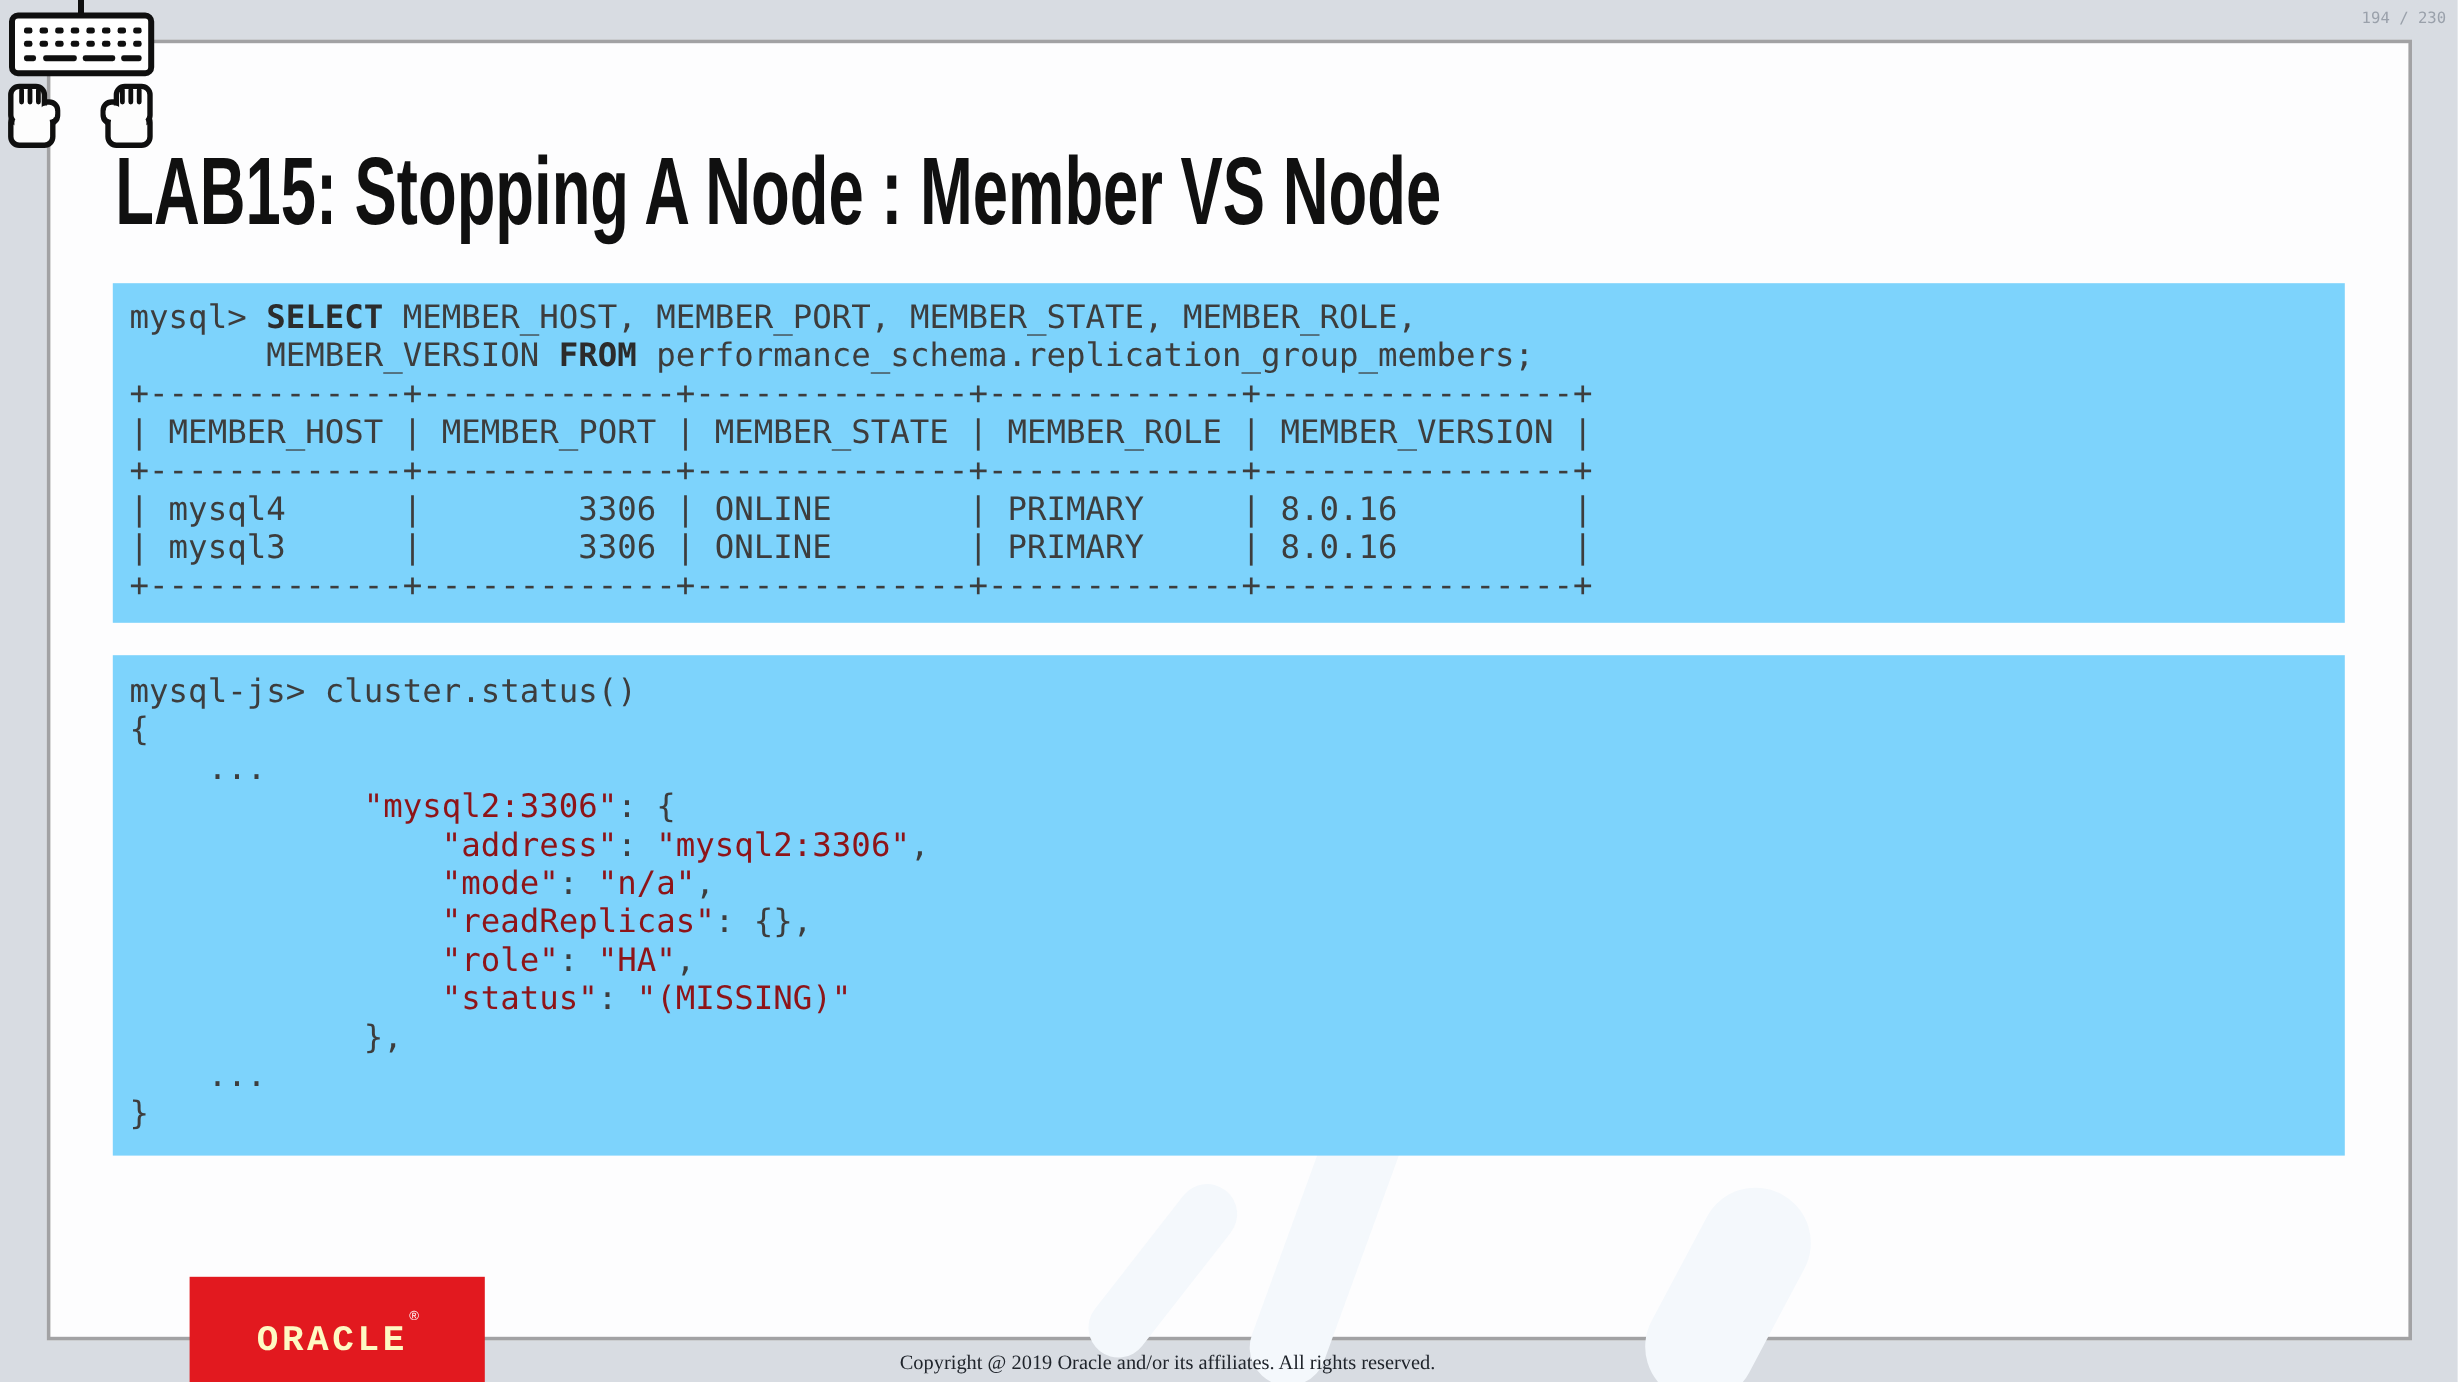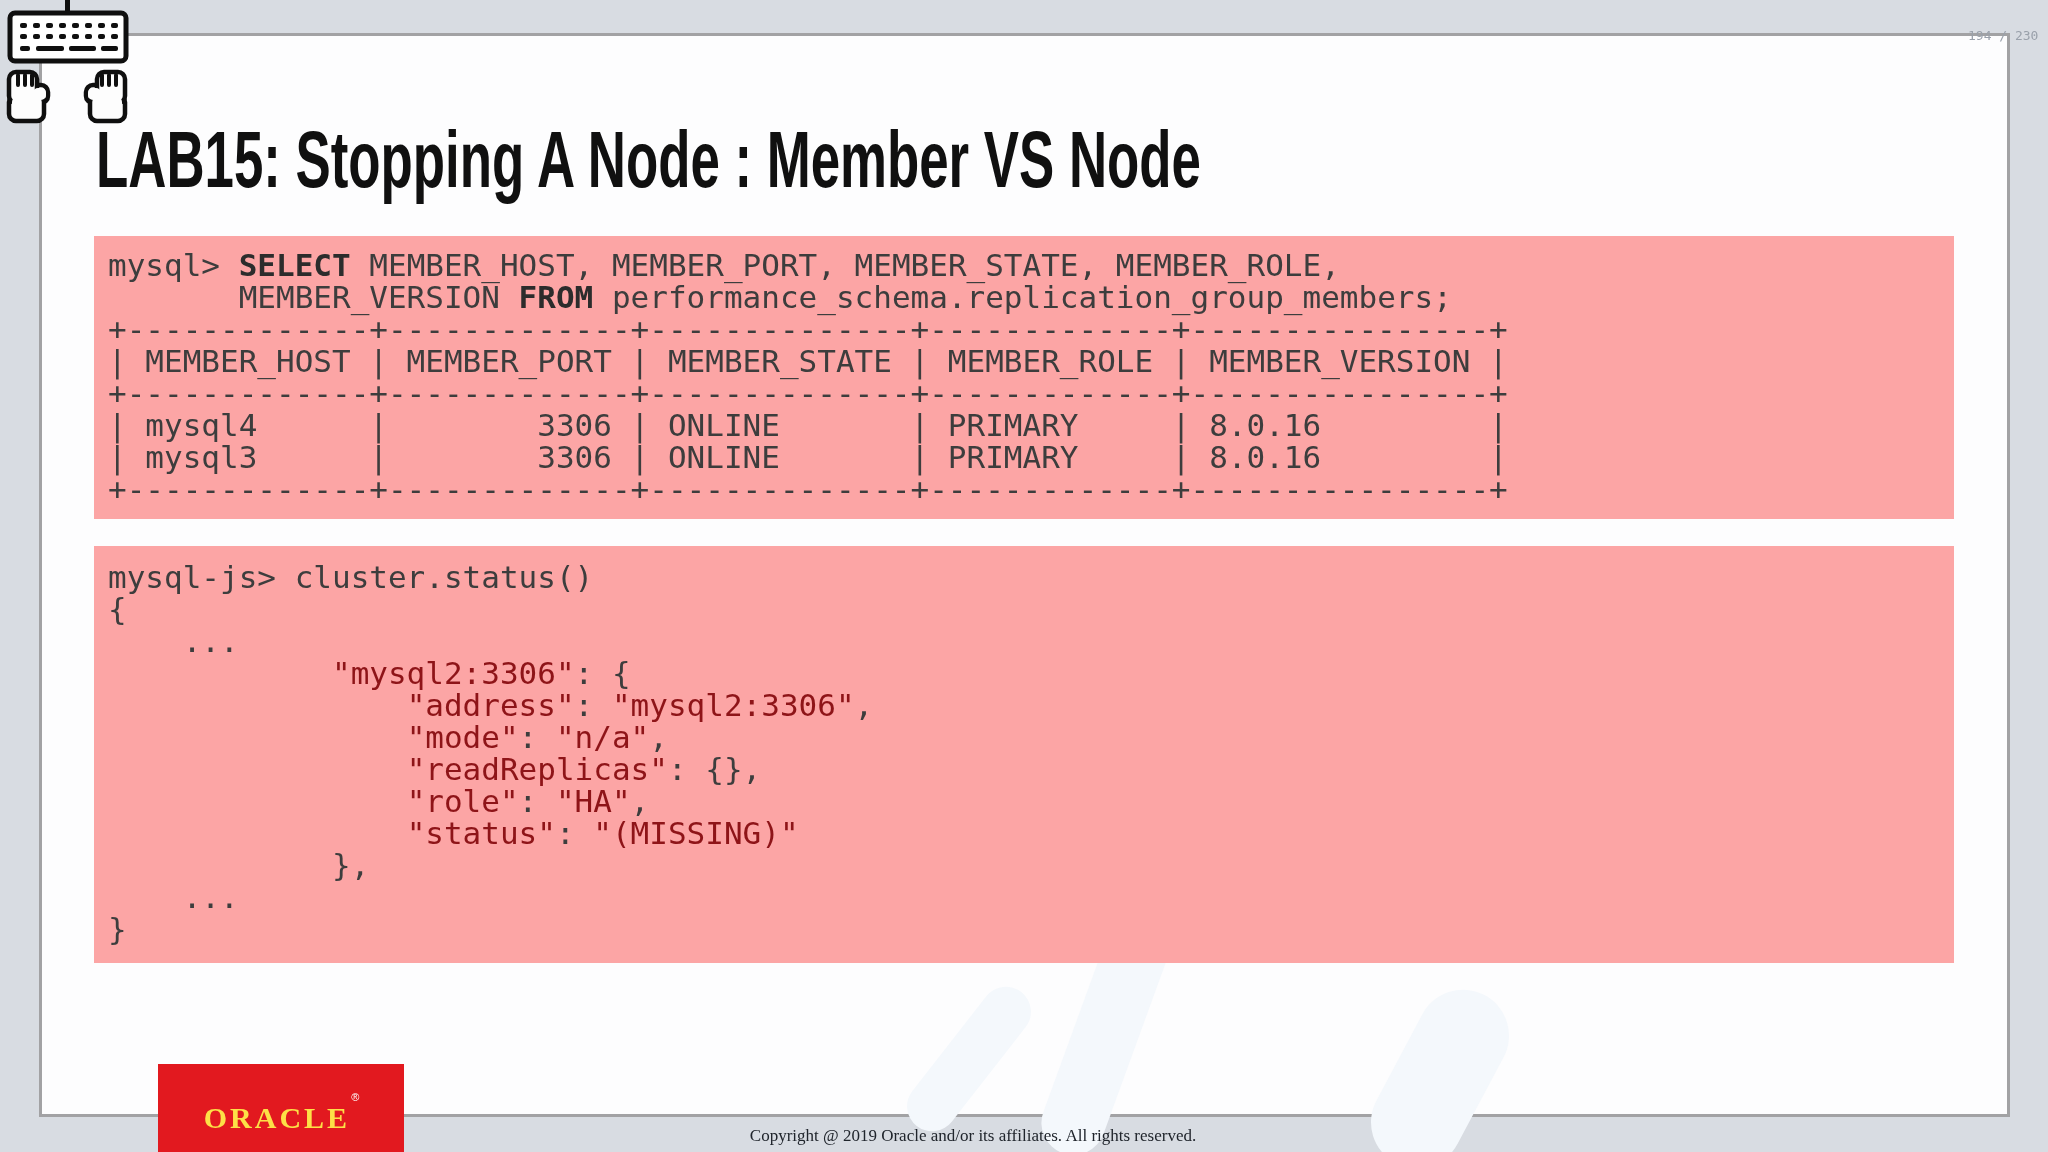--- a/index.html
+++ b/index.html
@@ -20,21 +20,21 @@
 
   
   .wm{position:absolute;background:#f4f8fc;border-radius:60px;z-index:2;}
   .wm1{left:1062px;top:700px;width:64px;height:430px;transform:rotate(20deg);}
   .wm2{left:902px;top:938px;width:50px;height:170px;transform:rotate(38deg);}
   .wm3{left:1352px;top:948px;width:92px;height:190px;transform:rotate(28deg);}
   .wm4{left:722px;top:733px;width:34px;height:72px;transform:rotate(20deg);}
 
   
   .page-counter{
-    position:absolute;left:1968px;top:28px;
+    position:absolute;left:1968px;top:8px;
     font-family:"DejaVu Sans Mono",monospace;font-size:13px;
     color:#9aa1ab;z-index:8;white-space:pre;
   }
 
   
   .icon{position:absolute;z-index:9;}
   .icon-keyboard{left:6px;top:0;}
   .icon-hand-left{left:6px;top:69px;}
   .icon-hand-right{left:82px;top:69px;}
 
@@ -42,40 +42,40 @@
   .slide-title{
     position:absolute;left:96px;top:118px;margin:0;
     font-weight:700;font-size:80px;line-height:1.05;color:#101010;
     transform:scaleX(0.66);transform-origin:left top;white-space:nowrap;
     z-index:3;
   }
 
   
   .code{
     position:absolute;left:94px;width:1860px;box-sizing:border-box;
-    background:#fca5a5;
+    background:#7dd3fc;
     font-family:"DejaVu Sans Mono",monospace;
-    font-size:31px;line-height:32px;color:#3d3d3d;
+    font-size:27px;line-height:32px;color:#3d3d3d;
     white-space:pre;z-index:4;
   }
   .code .line{white-space:pre;}
   .code .bold{font-weight:bold;color:#2c2c2c;}
   .code .red{color:#8e1418;}
   .code-block-1{top:236px;height:283px;padding:13px 0 0 14px;}
   .code-block-2{top:546px;height:417px;padding:15px 0 4px 14px;}
 
   
   .oracle-box{
     position:absolute;left:158px;top:1064px;width:246px;height:88px;
     background:#e2191f;z-index:7;
     display:flex;align-items:center;justify-content:center;
   }
   .oracle-word{
-    color:#fde047;font-weight:700;font-size:30px;letter-spacing:3px;
-    font-family:Liberation Serif, serif;line-height:1;margin-top:20px;
+    color:#fef9c3;font-weight:700;font-size:30px;letter-spacing:3px;
+    font-family:Liberation Mono, monospace;line-height:1;margin-top:20px;
   }
   .oracle-reg{
     color:#ffffff;font-size:11px;line-height:1;
     position:relative;top:-11px;left:1px;
   }
 
   
   .footer-copyright{
     position:absolute;left:0;top:1126px;width:1850px;text-align:center;
     font-family:"Liberation Serif",serif;font-size:17px;color:#20252c;

